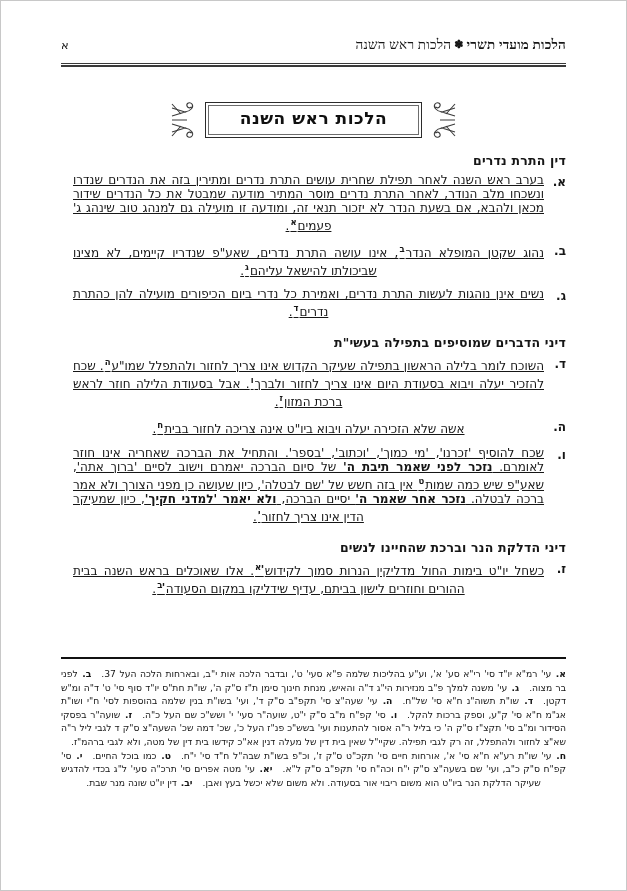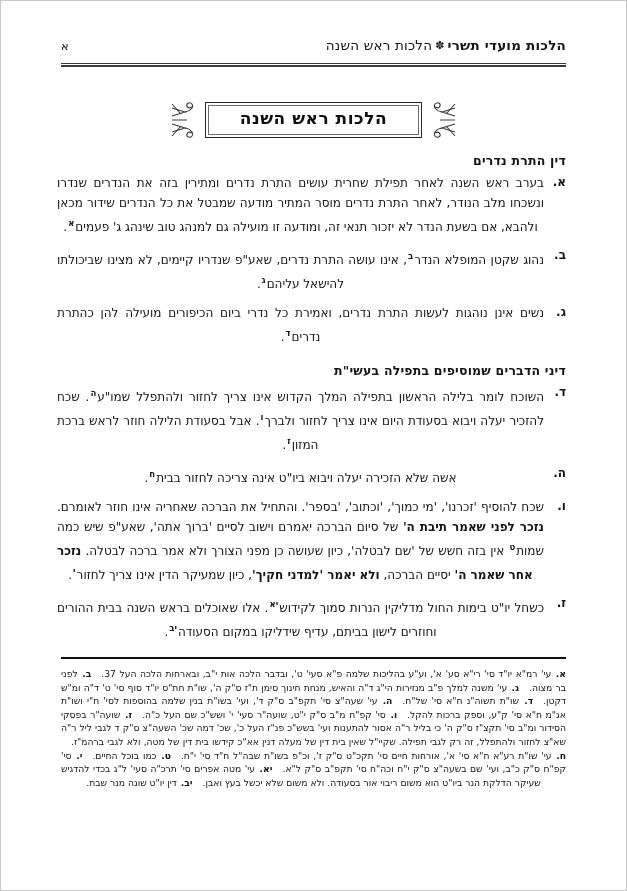--- a/index.html
+++ b/index.html
@@ -30,20 +30,21 @@
     display: flex;
     align-items: baseline;
     justify-content: space-between;
     direction: rtl;
   }
   .rh-title {
     font-size: 13.5px;
     font-weight: bold;
     letter-spacing: 0.2px;
     white-space: nowrap;
+    font-family: Liberation Serif, serif;
   }
   .rh-title .rh-light {
     font-weight: normal;
   }
   .rh-star {
     font-size: 11px;
     vertical-align: 1px;
     padding: 0 3px;
   }
   .rh-folio {
@@ -106,21 +107,21 @@
     width: 34px;
     height: 44px;
     flex: 0 0 34px;
   }
 
   
   .body {
     position: absolute;
     top: 152px;
     right: 60px;
-    left: 56px;
+    left: 72px;
   }
   .sec-head {
     font-size: 12.5px;
     font-weight: bold;
     text-align: right;
     margin: 0 0 5px 0;
     letter-spacing: 0.2px;
   }
   .sec-head.spaced {
     margin-top: 16px;
@@ -136,24 +137,25 @@
     font-size: 12px;
     font-weight: bold;
     line-height: 18.5px;
     text-align: right;
     padding-left: 4px;
     box-sizing: border-box;
   }
   .para-body {
     flex: 1 1 auto;
     font-size: 12px;
-    line-height: 20px;
+    line-height: 14px;
     text-align: justify;
     text-align-last: center;
     direction: rtl;
+    text-decoration: underline;
   }
   .para-body b {
     font-weight: bold;
   }
   sup.fn {
     font-size: 8.5px;
     font-weight: bold;
     vertical-align: 5px;
     margin: 0 1px;
   }
@@ -249,30 +251,31 @@
         <div class="para-mark">ב.</div>
         <div class="para-body"><span>נהוג שקטן המופלא הנדר</span><sup class="fn">ב</sup><span>, אינו עושה התרת נדרים, שאע"פ שנדריו קיימים, לא מצינו שביכולתו להישאל עליהם</span><sup class="fn">ג</sup><span>.</span></div>
       </div>
       <div class="para">
         <div class="para-mark">ג.</div>
         <div class="para-body"><span>נשים אינן נוהגות לעשות התרת נדרים, ואמירת כל נדרי ביום הכיפורים מועילה להן כהתרת נדרים</span><sup class="fn">ד</sup><span>.</span></div>
       </div>
       <div class="sec-head spaced">דיני הדברים שמוסיפים בתפילה בעשי"ת</div>
       <div class="para">
         <div class="para-mark">ד.</div>
-        <div class="para-body"><span>השוכח לומר בלילה הראשון בתפילה המלך הקדוש אינו צריך לחזור ולהתפלל שמו"ע</span><sup class="fn">ה</sup><span>. שכח להזכיר יעלה ויבוא בסעודת היום אינו צריך לחזור ולברך</span><sup class="fn">ו</sup><span>. אבל בסעודת הלילה חוזר לראש ברכת המזון</span><sup class="fn">ז</sup><span>.</span></div>
+        <div class="para-body"><span>השוכח לומר בלילה הראשון בתפילה שעיקר הקדוש אינו צריך לחזור ולהתפלל שמו"ע</span><sup class="fn">ה</sup><span>. שכח להזכיר יעלה ויבוא בסעודת היום אינו צריך לחזור ולברך</span><sup class="fn">ו</sup><span>. אבל בסעודת הלילה חוזר לראש ברכת המזון</span><sup class="fn">ז</sup><span>.</span></div>
       </div>
       <div class="para">
         <div class="para-mark">ה.</div>
         <div class="para-body"><span>אשה שלא הזכירה יעלה ויבוא ביו"ט אינה צריכה לחזור בבית</span><sup class="fn">ח</sup><span>.</span></div>
       </div>
       <div class="para">
         <div class="para-mark">ו.</div>
         <div class="para-body"><span>שכח להוסיף 'זכרנו', 'מי כמוך', 'וכתוב', 'בספר'. והתחיל את הברכה שאחריה אינו חוזר לאומרם. </span><b>נזכר לפני שאמר תיבת ה'</b><span> של סיום הברכה יאמרם וישוב לסיים 'ברוך אתה', שאע"פ שיש כמה שמות</span><sup class="fn">ט</sup><span> אין בזה חשש של 'שם לבטלה', כיון שעושה כן מפני הצורך ולא אמר ברכה לבטלה. </span><b>נזכר אחר שאמר ה'</b><span> יסיים הברכה, </span><b>ולא יאמר 'למדני חקיך'</b><span>, כיון שמעיקר הדין אינו צריך לחזור</span><sup class="fn">י</sup><span>.</span></div>
       </div>
+      <div class="sec-head spaced">דיני הדלקת הנר וברכת שהחיינו לנשים</div>
       <div class="para">
         <div class="para-mark">ז.</div>
         <div class="para-body"><span>כשחל יו"ט בימות החול מדליקין הנרות סמוך לקידוש</span><sup class="fn">יא</sup><span>. אלו שאוכלים בראש השנה בבית ההורים וחוזרים לישון בביתם, עדיף שידליקו במקום הסעודה</span><sup class="fn">יב</sup><span>.</span></div>
       </div>
     </div>
 
   <div class="fn-rule"></div>
   <div class="fn-block" id="fn-root"><span class="fn-mark">א.</span><span> עי' רמ"א יו"ד סי' רי"א סע' א', וע"ע בהליכות שלמה פ"א סעי' ט', ובדבר הלכה אות י"ב, ובארחות הלכה העל 37.</span><span class="fn-sep">&nbsp;</span><span class="fn-mark">ב.</span><span> לפני בר מצוה.</span><span class="fn-sep">&nbsp;</span><span class="fn-mark">ג.</span><span> עי' משנה למלך פ"ב מנזירות הי"ג ד"ה והאיש, מנחת חינוך סימן ת"ז ס"ק ה', שו"ת חת"ס יו"ד סוף סי' ט' ד"ה ומ"ש דקטן.</span><span class="fn-sep">&nbsp;</span><span class="fn-mark">ד.</span><span> שו"ת תשוה"נ ח"א סי' של"ח.</span><span class="fn-sep">&nbsp;</span><span class="fn-mark">ה.</span><span> עי' שעה"צ סי' תקפ"ב ס"ק ד', ועי' בשו"ת בנין שלמה בהוספות לסי' ח"י ושו"ת אג"מ ח"א סי' ק"ע, וספק ברכות להקל.</span><span class="fn-sep">&nbsp;</span><span class="fn-mark">ו.</span><span> סי' קפ"ח מ"ב ס"ק י"ט, שועה"ר סעי' י' ושש"כ שם העל כ"ה.</span><span class="fn-sep">&nbsp;</span><span class="fn-mark">ז.</span><span> שועה"ר בפסקי הסידור ומ"ב סי' תקצ"ז ס"ק ה' כי בליל ר"ה אסור להתענות ועי' בשש"כ פנ"ז העל כ', שכ' דמה שכ' השעה"צ ס"ק ד לגבי ליל ר"ה שא"צ לחזור ולהתפלל, זה רק לגבי תפילה. שקיי"ל שאין בית דין של מעלה דנין אא"כ קידשו בית דין של מטה, ולא לגבי ברהמ"ז.</span><span class="fn-sep">&nbsp;</span><span class="fn-mark">ח.</span><span> עי' שו"ת רע"א ח"א סי' א', אורחות חיים סי' תקכ"ט ס"ק ז', וכ"פ בשו"ת שבה"ל ח"ד סי' י"ח.</span><span class="fn-sep">&nbsp;</span><span class="fn-mark">ט.</span><span> כמו בוכל החיים.</span><span class="fn-sep">&nbsp;</span><span class="fn-mark">י.</span><span> סי' קפ"ח ס"ק כ"ב, ועי' שם בשעה"צ ס"ק י"ח וכה"ח סי' תקפ"ב ס"ק ל"א.</span><span class="fn-sep">&nbsp;</span><span class="fn-mark">יא.</span><span> עי' מטה אפרים סי' תרכ"ה סעי' ל"ג בכדי להדגיש שעיקר הדלקת הנר ביו"ט הוא משום ריבוי אור בסעודה. ולא משום שלא יכשל בעץ ואבן.</span><span class="fn-sep">&nbsp;</span><span class="fn-mark">יב.</span><span> דין יו"ט שונה מנר שבת.</span></div>
 
 </div>

